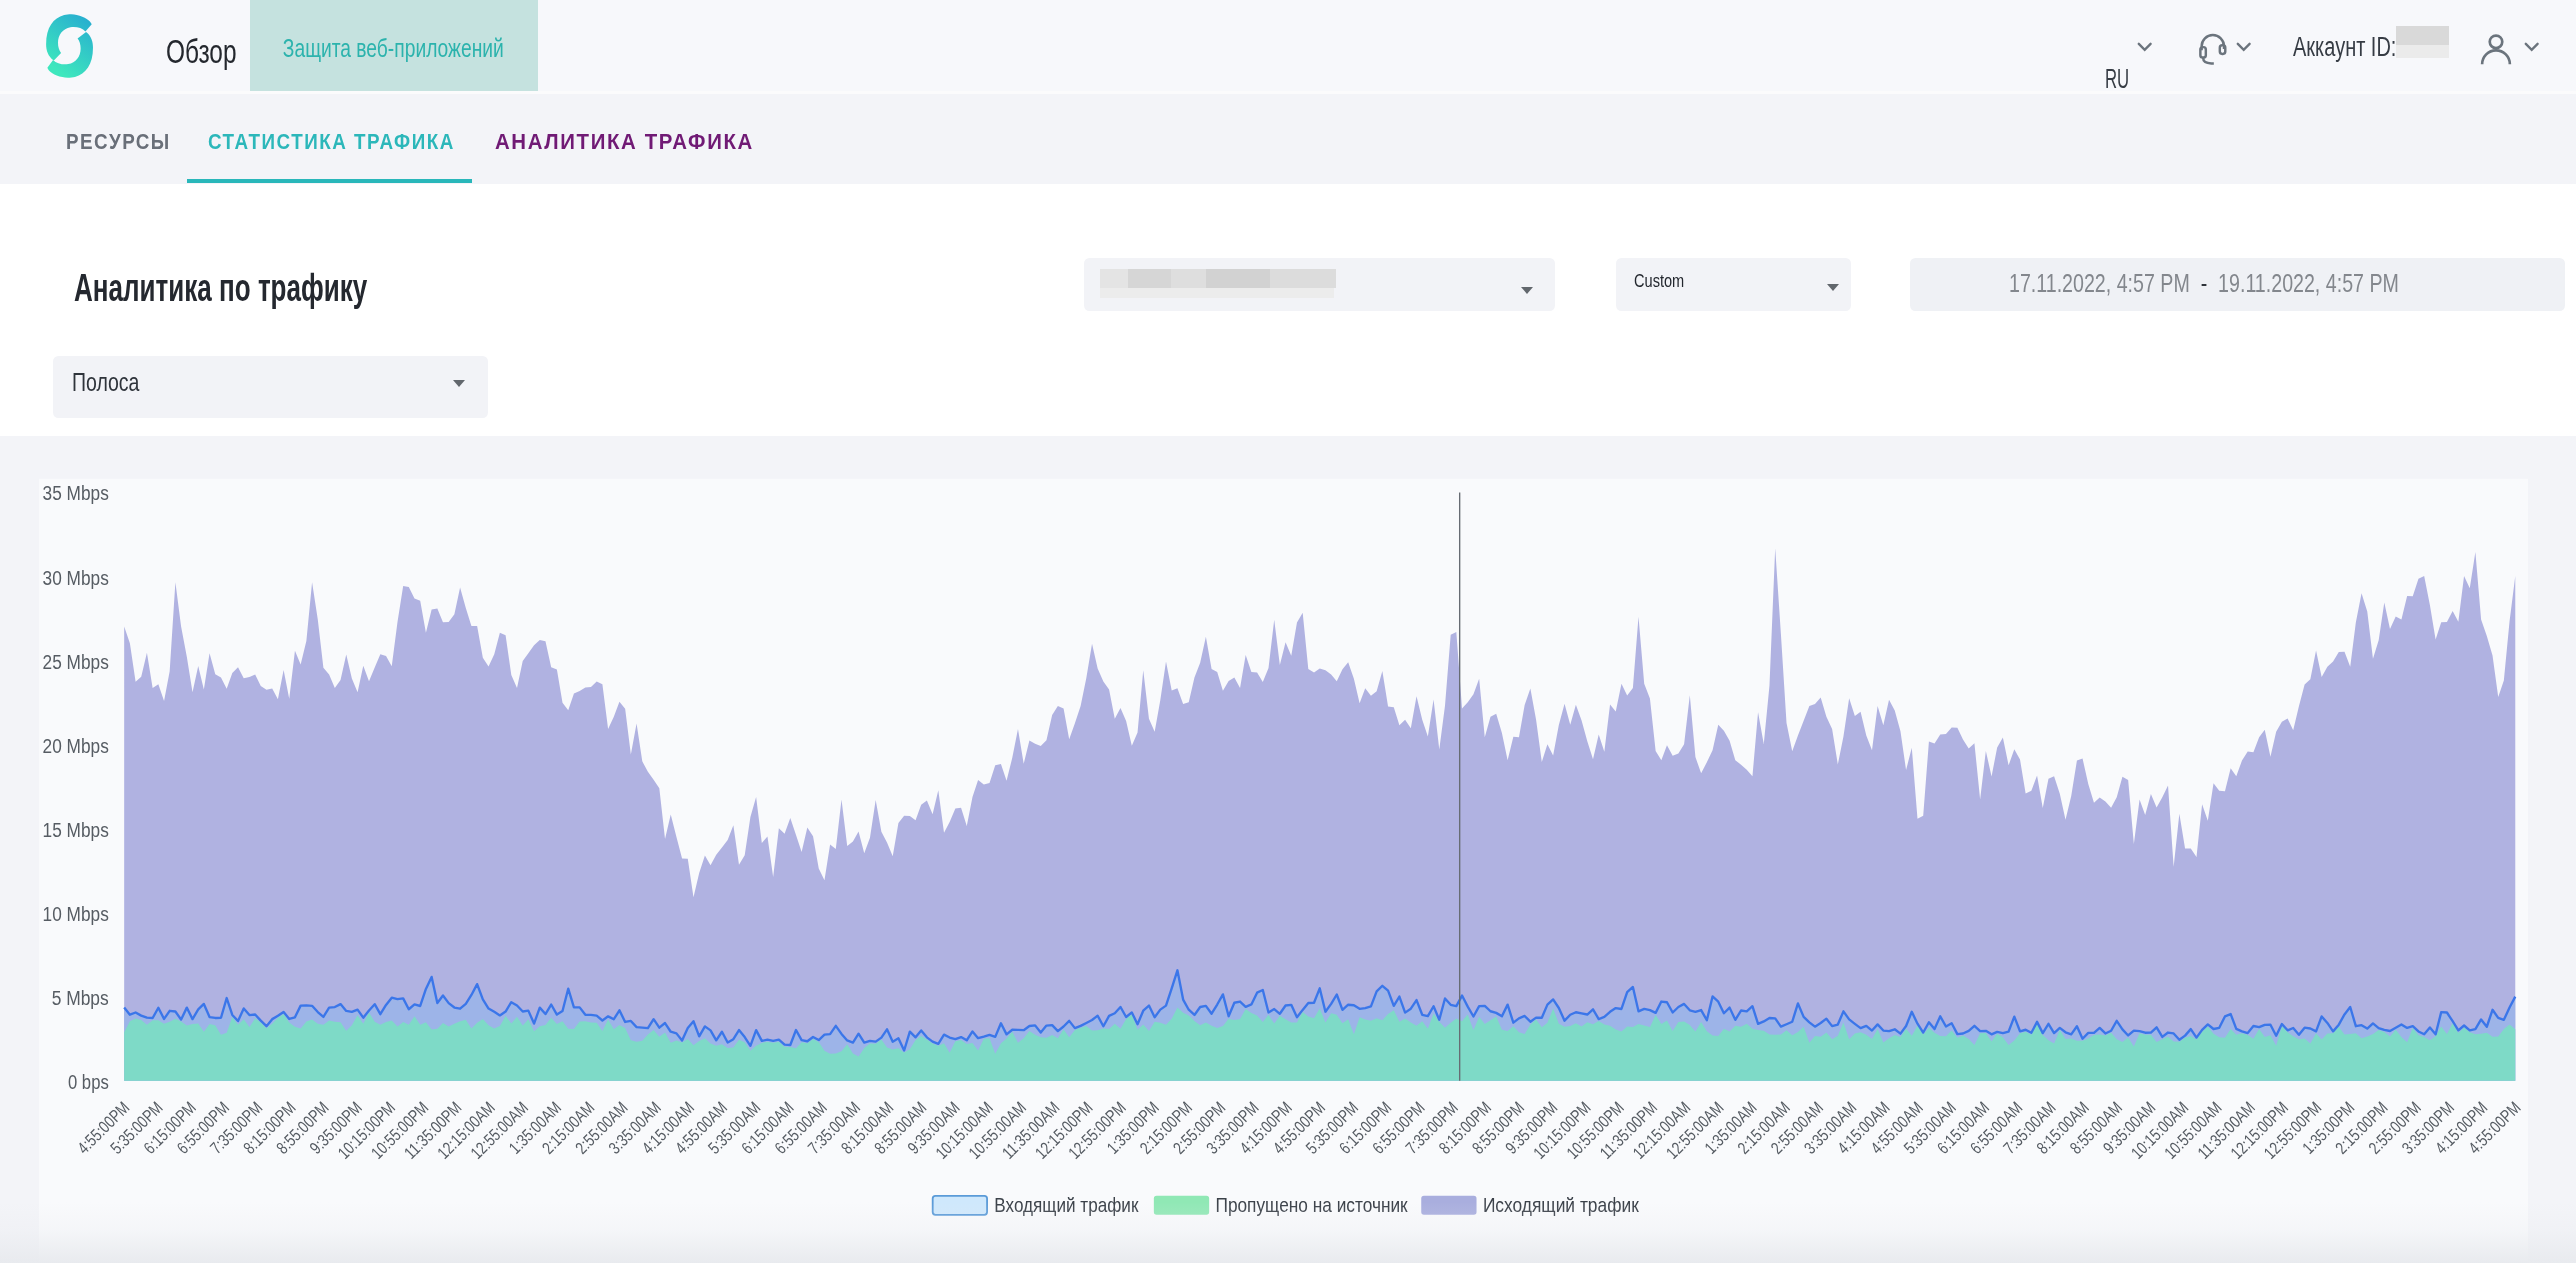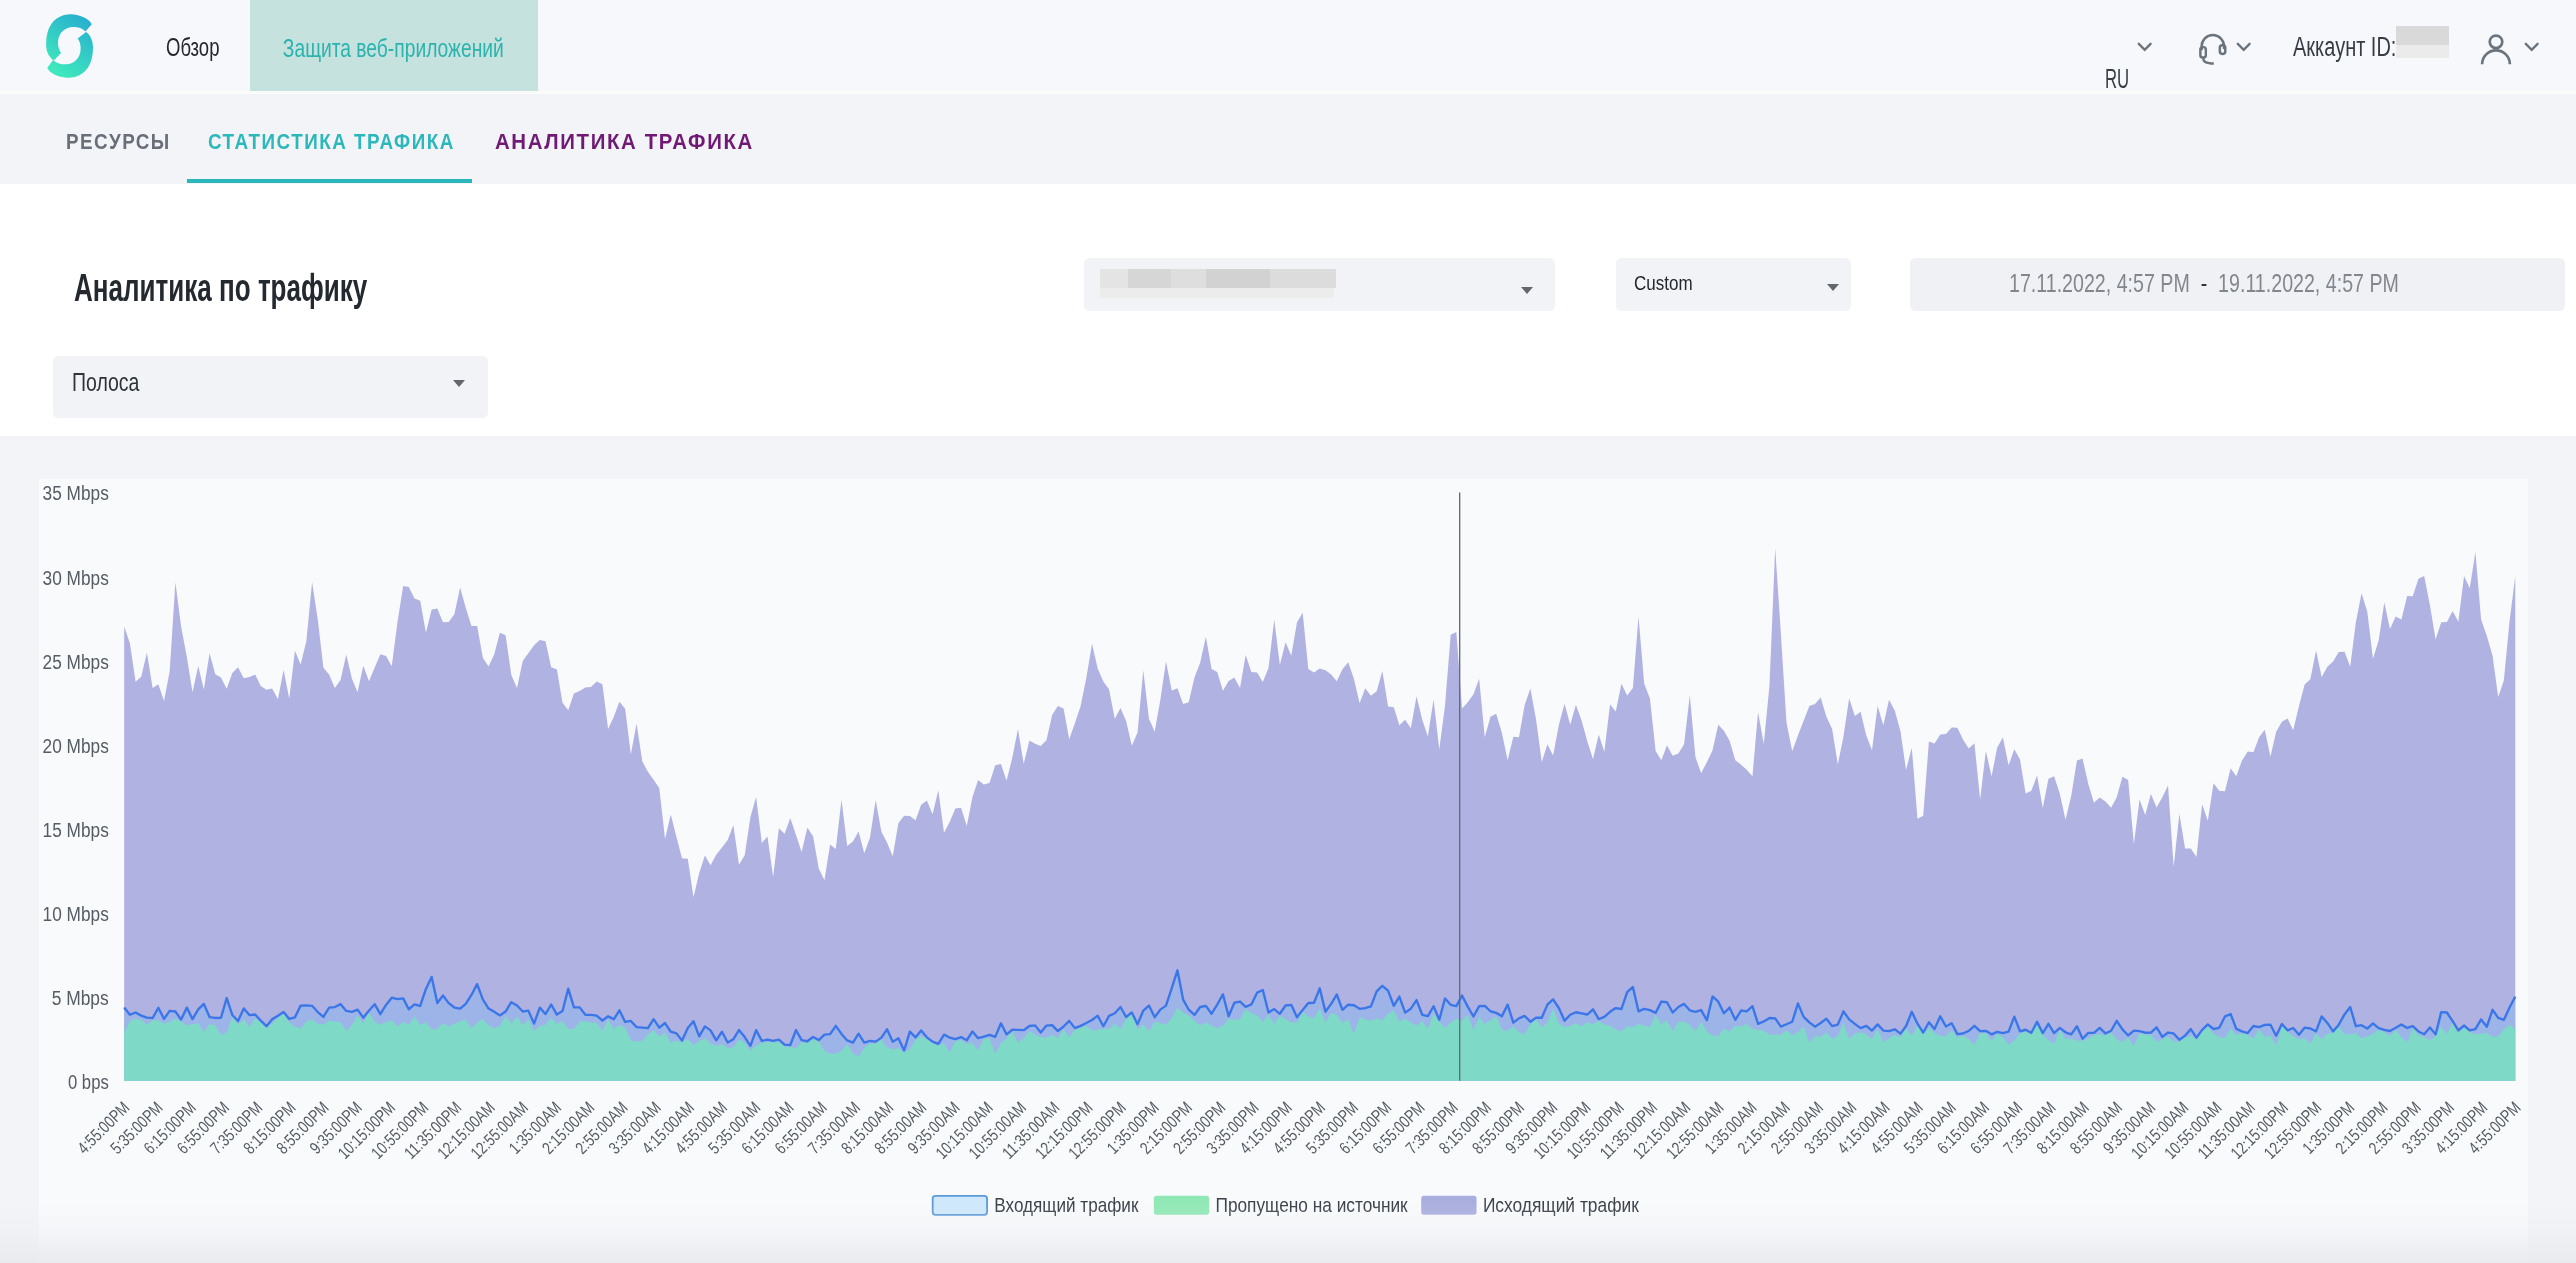--- a/index.html
+++ b/index.html
@@ -20,21 +20,21 @@
 <svg class="abs" style="left:46px;top:13.6px;overflow:visible;" width="48" height="64" viewBox="0 0 53 71">
   <defs>
       <linearGradient id="lg" gradientUnits="userSpaceOnUse" x1="50" y1="10" x2="12" y2="62">
     <stop offset="0" stop-color="#28b0cf"></stop>
         <stop offset="1" stop-color="#3ee7bd"></stop>
   </linearGradient>
     </defs>
   <path fill="url(#lg)" d="M8.6,51.6 C2,47 0,40 0,33.5 C0,15 8,4.5 20,1.2 C24,0.3 30,0 34,1 C43,3.2 49,7 50.6,11.5 L43.6,19.3 C40,15.5 33,13.8 27,14.8 C18.5,16.2 13.2,23.5 13.2,32 C13.2,36.5 14.3,40.3 16.6,43.2 Z"></path>
   <path fill="url(#lg)" d="M44.3,20.1 C50.3,24.6 52,31 52,37.5 C52,56 44,66.5 32,69.8 C28,70.7 22,71 18,70 C9,67.8 3,64 1.4,59.5 L7.7,50.9 C11.5,54.8 18.5,56.6 24.5,55.6 C33,54.2 38.3,47 38.3,38.5 C38.3,34 37.2,30.2 34.9,27.3 Z"></path>
 </svg>
-<div class="abs" style="left:166px;top:33px;font-size:25px;color:#24282e;"><span class="cx">Обзор</span></div>
+<div class="abs" style="left:166px;top:33px;font-size:33px;color:#24282e;"><span class="cx">Обзор</span></div>
 <div class="abs" style="left:244px;top:33px;width:288px;text-align:right;font-size:26px;color:#2cb3ad;"><span class="cxc">Защита веб-приложений</span></div>
 <div class="abs" style="left:2105px;top:32px;font-size:27px;color:#363c44;margin-top:32px;"><span class="cx" style="transform:scaleX(0.62);">RU</span></div>
 <svg class="chev" style="left:2137px;top:42px;" width="15.4" height="10" viewBox="0 0 17 11">
     <path d="M2,2 L8.5,8.5 L15,2" fill="none" stroke="#6b747d" stroke-width="2.6" stroke-linecap="round"></path>
   </svg>
 
 <svg class="chev" style="left:2198px;top:32px;" width="30" height="33" viewBox="0 0 33 36">
   <g fill="none" stroke="#6b747d" stroke-width="2.7">
     <path d="M4,20 v-4.5 a12.3,12.3 0 0 1 24.6,0 v3"></path>
     <rect x="2.6" y="16.5" width="6" height="11.5" rx="2.6"></rect>
@@ -66,21 +66,21 @@
 
 <div class="abs" style="left:0;top:184px;width:2576px;height:252px;background:#ffffff;"></div>
 <div class="abs" style="left:74px;top:267px;font-size:38px;font-weight:bold;color:#24282f;text-align:center;"><span class="cx" style="transform:scaleX(0.685);">Аналитика по трафику</span></div>
 
 <div class="sel" style="left:1084px;top:258px;width:471px;height:53px;"></div>
 <div class="abs" style="left:1100px;top:269px;width:236px;height:19px;background:linear-gradient(90deg,#e4e4e4 0 12%,#d6d6d6 12% 30%,#dedede 30% 45%,#d2d2d2 45% 72%,#dcdcdc 72% 100%);"></div>
 <div class="abs" style="left:1100px;top:288px;width:234px;height:10px;background:#ececec;"></div>
 <div class="tri" style="left:1521px;top:287px;"></div>
 
 <div class="sel" style="left:1616px;top:258px;width:235px;height:53px;"></div>
-<div class="abs" style="left:1634px;top:271px;font-size:21px;color:#23272e;"><span class="cx" style="transform:scaleX(0.81);">Custom</span></div>
+<div class="abs" style="left:1634px;top:271px;font-size:18px;color:#23272e;"><span class="cx" style="transform:scaleX(0.81);">Custom</span></div>
 <div class="tri" style="left:1827px;top:284px;"></div>
 
 <div class="sel" style="left:1910px;top:258px;width:655px;height:53px;background:#eff1f5;"></div>
 <div class="abs" style="left:2009px;top:269px;font-size:25px;color:#83878d;"><span class="cx" style="transform:scaleX(0.785);">17.11.2022, 4:57 PM&nbsp; <span style="color:#2f343a;">-</span> &nbsp;19.11.2022, 4:57 PM</span></div>
 
 <div class="sel" style="left:53px;top:356px;width:435px;height:62px;"></div>
 <div class="abs" style="left:72px;top:368px;font-size:25px;color:#2f343b;"><span class="cx" style="transform:scaleX(0.78);">Полоса</span></div>
 <div class="tri" style="left:453px;top:380px;"></div>
 
 <div class="abs" style="left:0;top:436px;width:2576px;height:828px;background:#f3f4f8;"></div>

